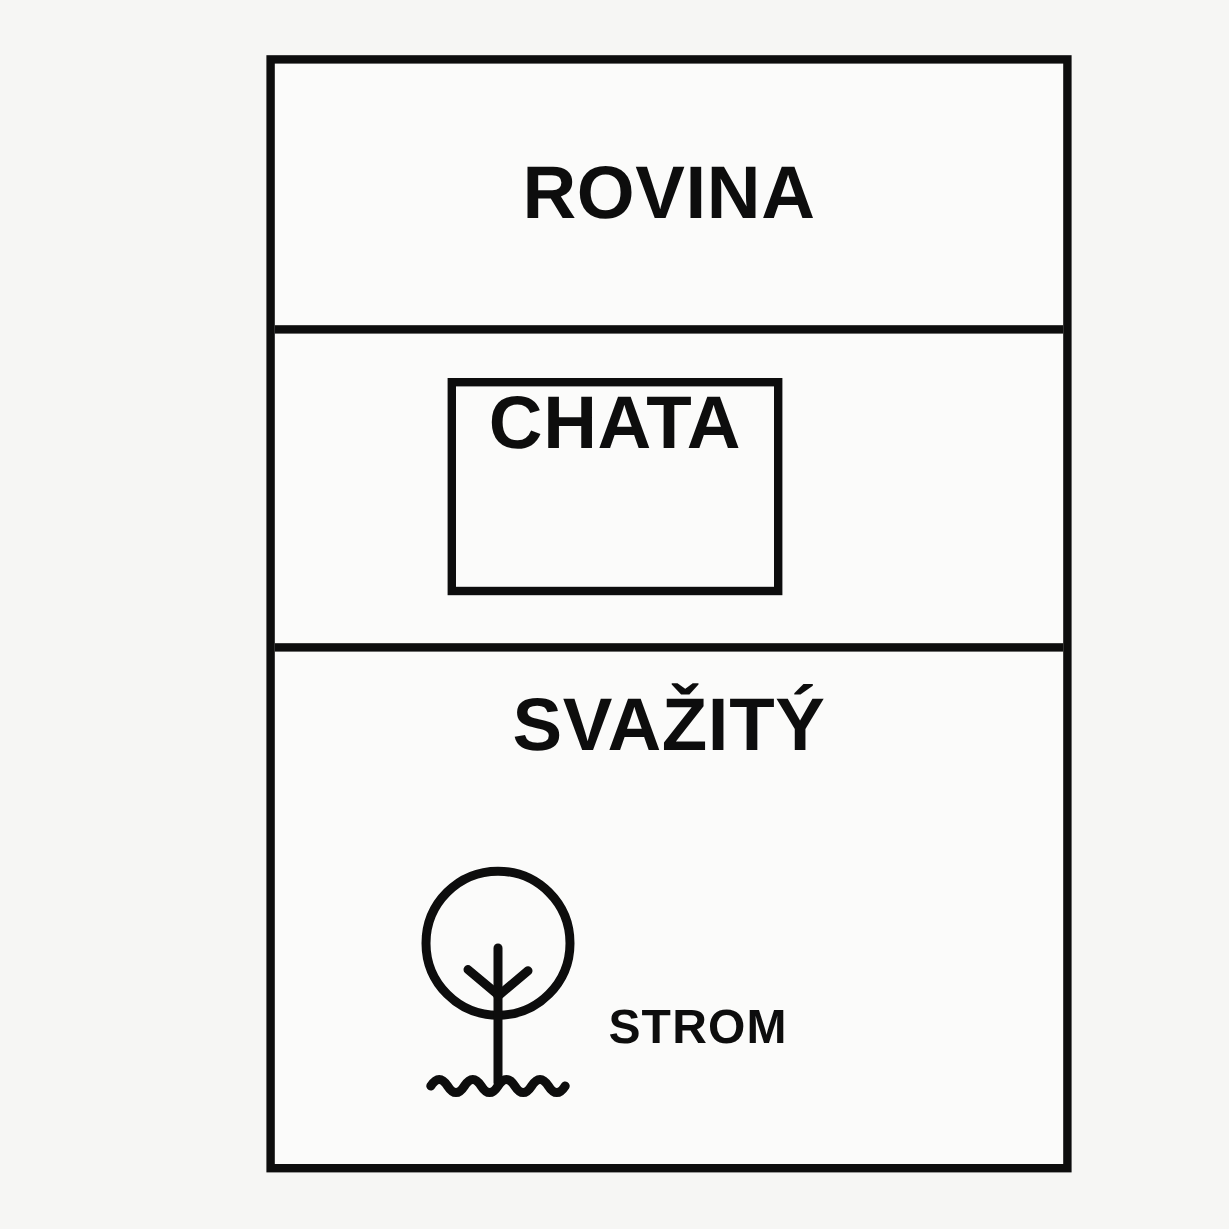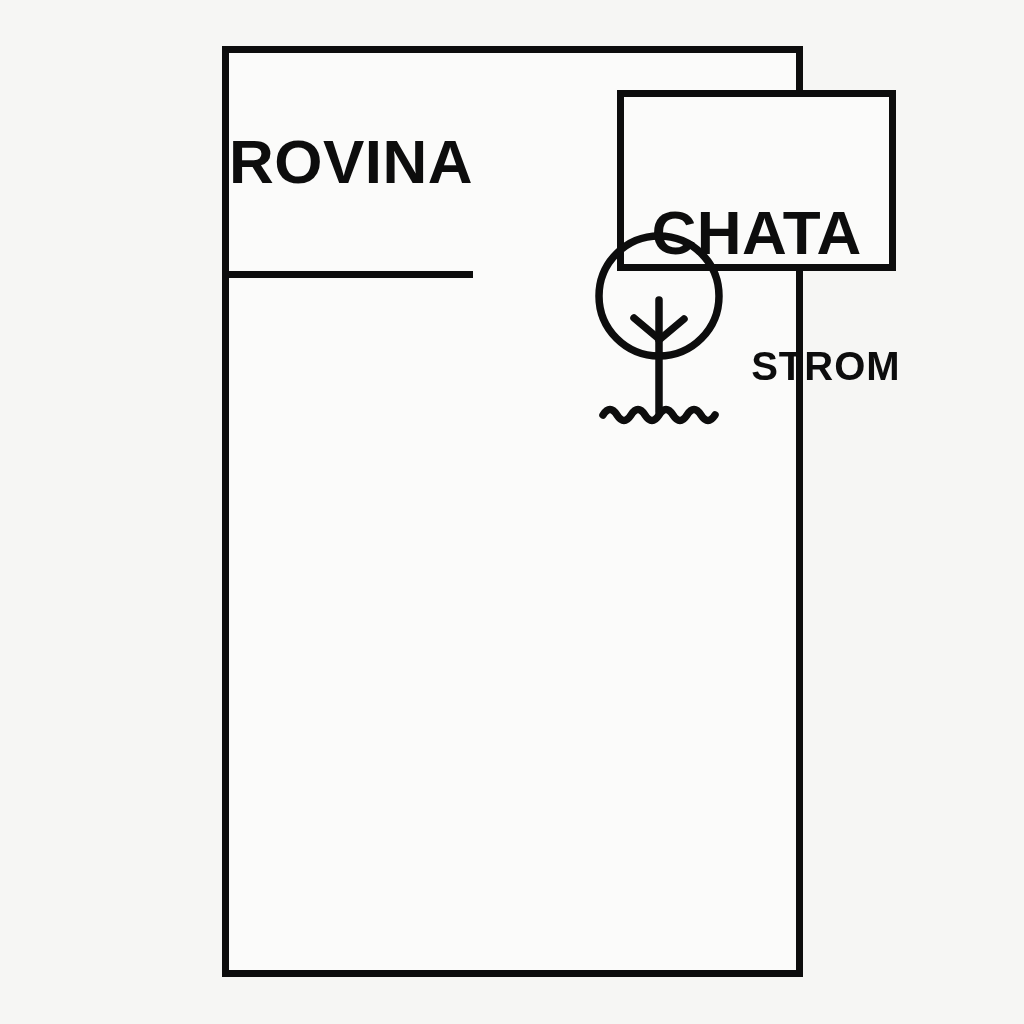--- a/index.html
+++ b/index.html
@@ -16,26 +16,26 @@
     overflow:hidden;
   }
   .stage{
     position:relative;
     width:1024px;height:1024px;
     background:var(--bg);
   }
   .outer-box{
     position:absolute;
     left:222px;top:46px;
-    width:581px;height:931px;
+    width:671px;height:931px;
     box-sizing:border-box;
     border:7px solid var(--ink);
     background:var(--surface);
     display:flex;
-    flex-direction:row;
+    flex-direction:column;
   }
   .section{
     box-sizing:border-box;
     position:relative;
   }
   .section-rovina{
     height:225px;
     border-bottom:7px solid var(--ink);
     display:flex;align-items:center;justify-content:center;
   }
@@ -54,21 +54,21 @@
     letter-spacing:0.5px;
     color:var(--ink);
     white-space:nowrap;
   }
   .chata-box{
     position:absolute;
     left:144px;top:37px;
     width:279px;height:181px;
     box-sizing:border-box;
     border:7px solid var(--ink);
-    display:flex;align-items:flex-end;justify-content:center;
+    display:flex;align-items:flex-start;justify-content:center;
     background:var(--surface);
   }
   .teren-label{
     margin-top:28px;
     font-size:62px;
     font-weight:700;
     line-height:68px;
     letter-spacing:0.5px;
     color:var(--ink);
   }
@@ -102,20 +102,21 @@
     </div>
 
     <div class="section section-chata">
       <div class="chata-box">
         <div class="big-label">CHATA</div>
       </div>
     </div>
 
     <div class="section section-teren">
       <div class="teren-label">
+        <span>SVAŽITÝ</span>
       </div>
 
       <div class="tree-icon">
         <svg viewBox="0 0 140 200" fill="none" stroke="#0d0d0d" stroke-width="7.5" stroke-linecap="round" stroke-linejoin="round">
 
           <circle cx="70" cy="70" r="60"></circle>
 
           <line x1="70" y1="74" x2="70" y2="186"></line>
 
           <line x1="45" y1="92" x2="70" y2="113"></line>

